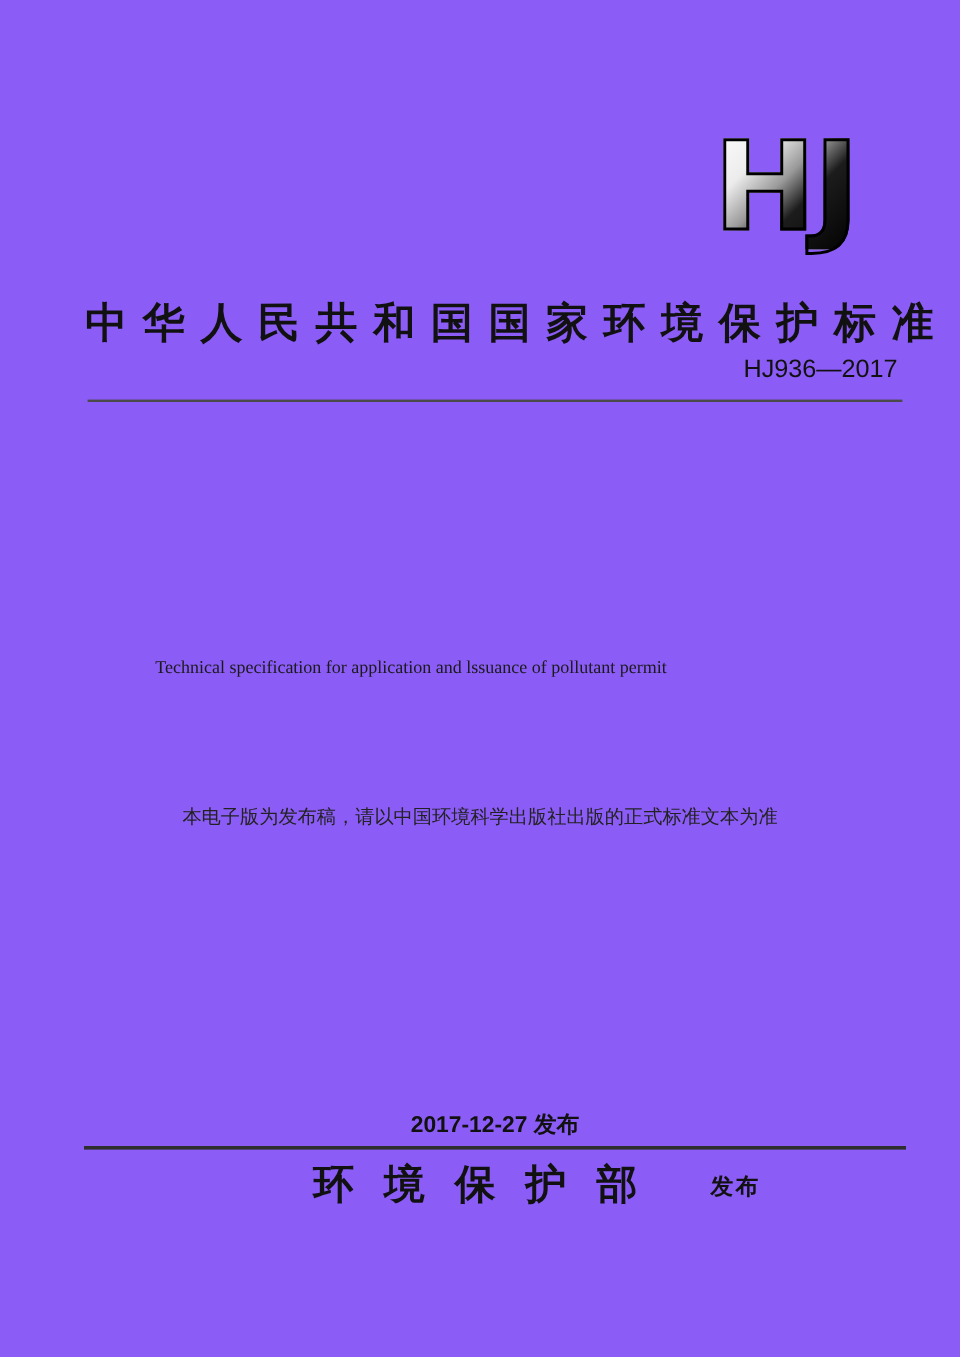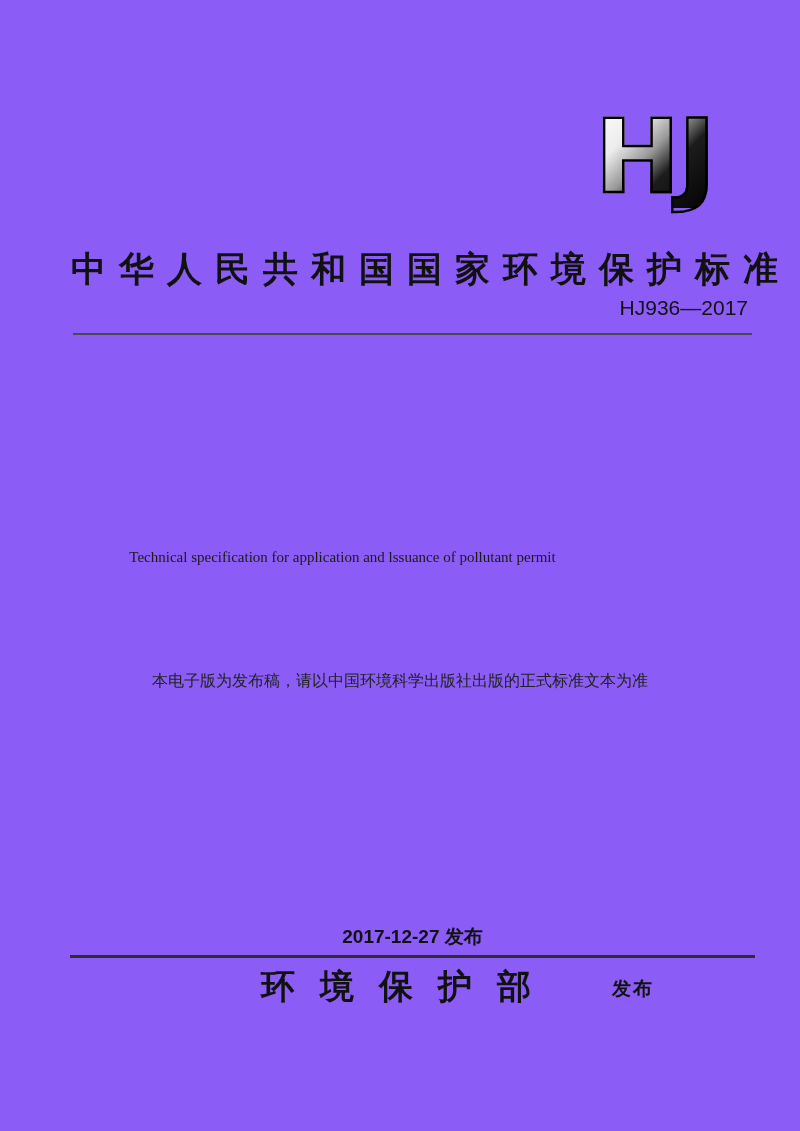--- a/index.html
+++ b/index.html
@@ -84,21 +84,21 @@
     position: absolute; top: 964px; left: 235px;
     font-family: "Liberation Serif", serif; font-weight: bold;
     font-size: 34px; letter-spacing: 25px; white-space: nowrap;
     color: #111;
     margin-left: 26px;
   }
 
   .release-label {
     position: absolute; top: 976px; left: 592px;
     font-family: "Liberation Sans", sans-serif; font-weight: bold;
-    font-size: 19px; letter-spacing: 2px; color: #111; margin-left: 20px;
+    font-size: 19px; letter-spacing: 2px; color: #111;
   }
 </style>
 </head>
 <body>
 
 <div class="page">
 
   <div class="hj-logo">HJ</div>
 
   <div class="heading">中华人民共和国国家环境保护标准</div>

